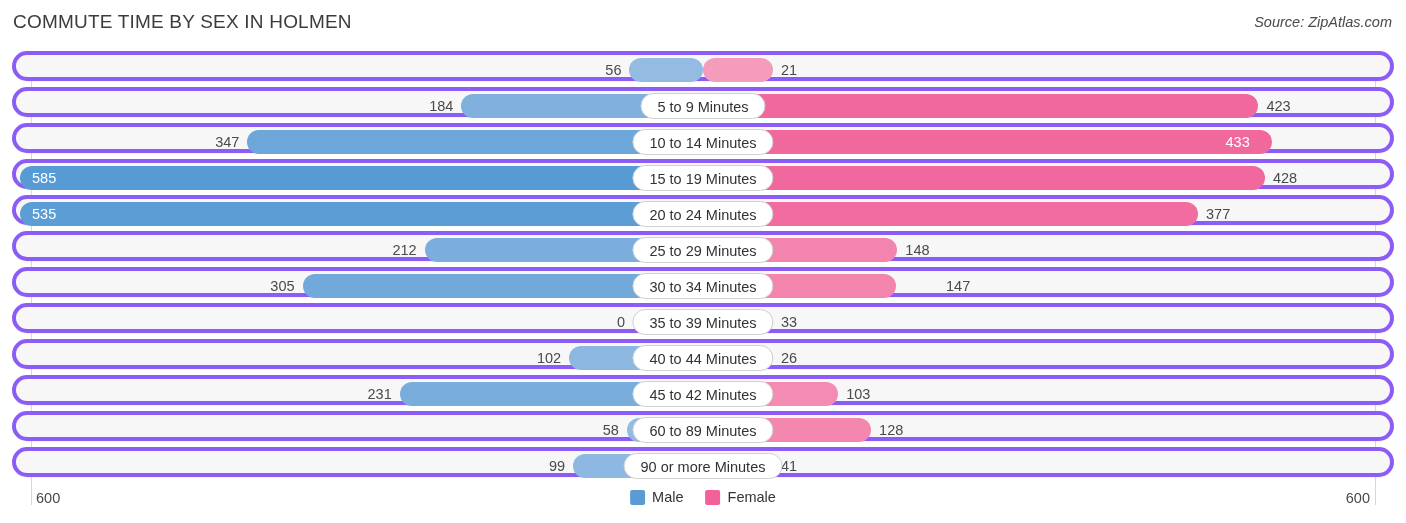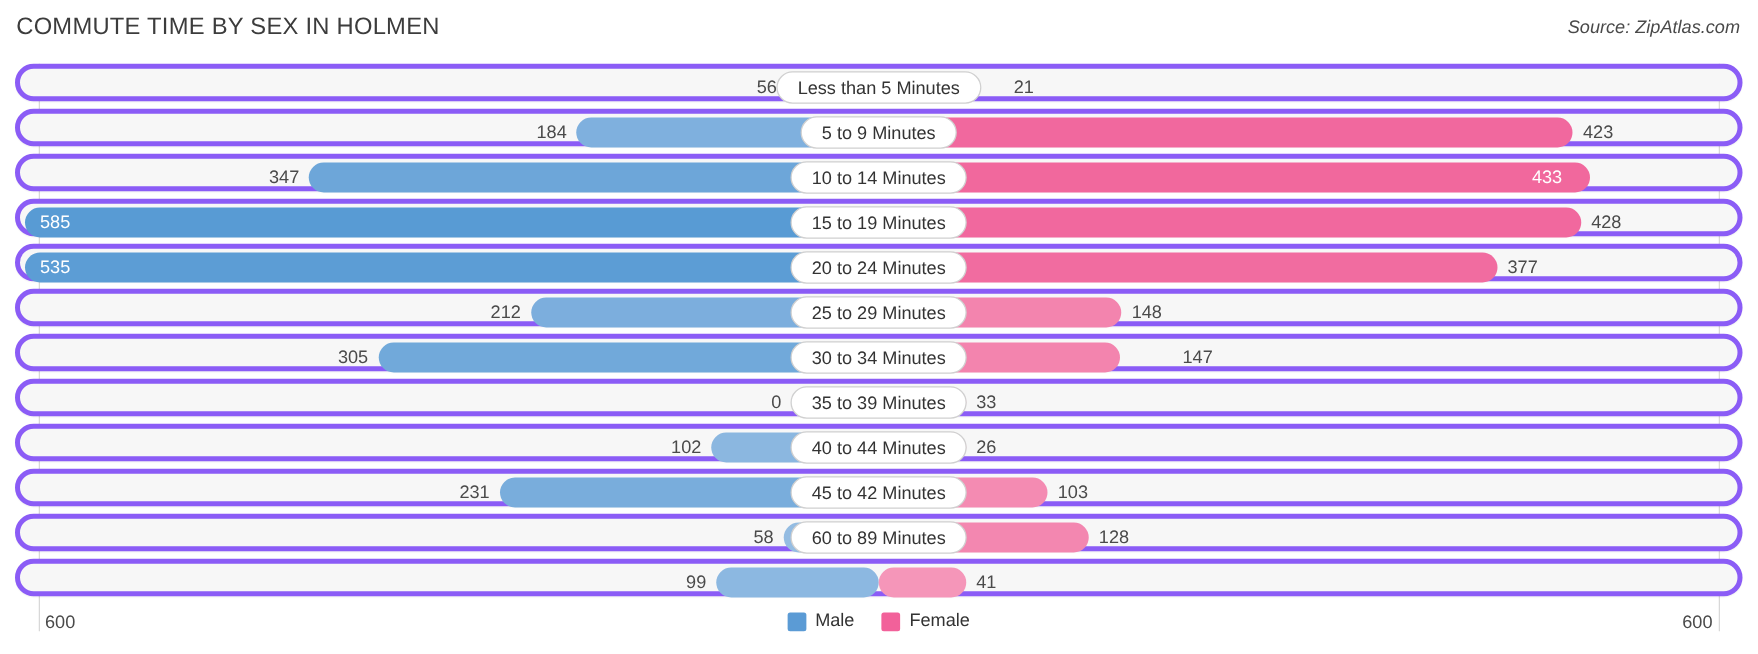--- a/index.html
+++ b/index.html
@@ -158,22 +158,21 @@
   <div class="title">COMMUTE TIME BY SEX IN HOLMEN</div>
   <div class="source">Source: ZipAtlas.com</div>
 
   <div class="plot" id="plot">
     <div class="gridline left"></div>
     <div class="gridline right"></div>
   <div class="row" style="top: 0px;">
         <div class="bar male" style="width: 73.528px; background: rgb(148, 188, 227);"></div>
         <div class="val male-out" style="right: calc(50% + 81.528px);">56</div>
         <div class="bar female" style="width: 70px; background: rgb(245, 156, 188);"></div>
-        <div class="val female-out" style="left: calc(50% + 78px); margin-left: 30px;">21</div>
-        <div class="pill">Less than 5 Minutes</div>
+        <div class="val female-out" style="left: calc(50% + 78px);">21</div>
       </div>
       <div class="row" style="top: 36px;">
         <div class="bar male" style="width: 241.592px; background: rgb(127, 176, 222);"></div>
         <div class="val male-out" style="right: calc(50% + 249.592px);">184</div>
         <div class="bar female" style="width: 555.399px; background: rgb(241, 104, 158);"></div>
         <div class="val female-out" style="left: calc(50% + 563.399px);">423</div>
         <div class="pill">5 to 9 Minutes</div>
       </div>
       <div class="row" style="top: 72px;">
         <div class="bar male" style="width: 455.611px; background: rgb(109, 166, 217);"></div>
@@ -236,20 +235,21 @@
         <div class="val male-out" style="right: calc(50% + 84.154px);">58</div>
         <div class="bar female" style="width: 168.064px; background: rgb(243, 135, 176);"></div>
         <div class="val female-out" style="left: calc(50% + 176.064px);">128</div>
         <div class="pill">60 to 89 Minutes</div>
       </div>
       <div class="row" style="top: 396px;">
         <div class="bar male" style="width: 129.987px; background: rgb(140, 184, 225);"></div>
         <div class="val male-out" style="right: calc(50% + 137.987px);">99</div>
         <div class="bar female" style="width: 70px; background: rgb(245, 150, 185);"></div>
         <div class="val female-out" style="left: calc(50% + 78px);">41</div>
+        <div class="pill">90 or more Minutes</div>
       </div>
     </div>
 
   <div class="axis-label left">600</div>
   <div class="axis-label right">600</div>
 
   <div class="legend" id="legend">
       <div class="legend-item">
         <span class="swatch" style="background: rgb(91, 155, 213);"></span>
         <span class="legend-text">Male</span>

